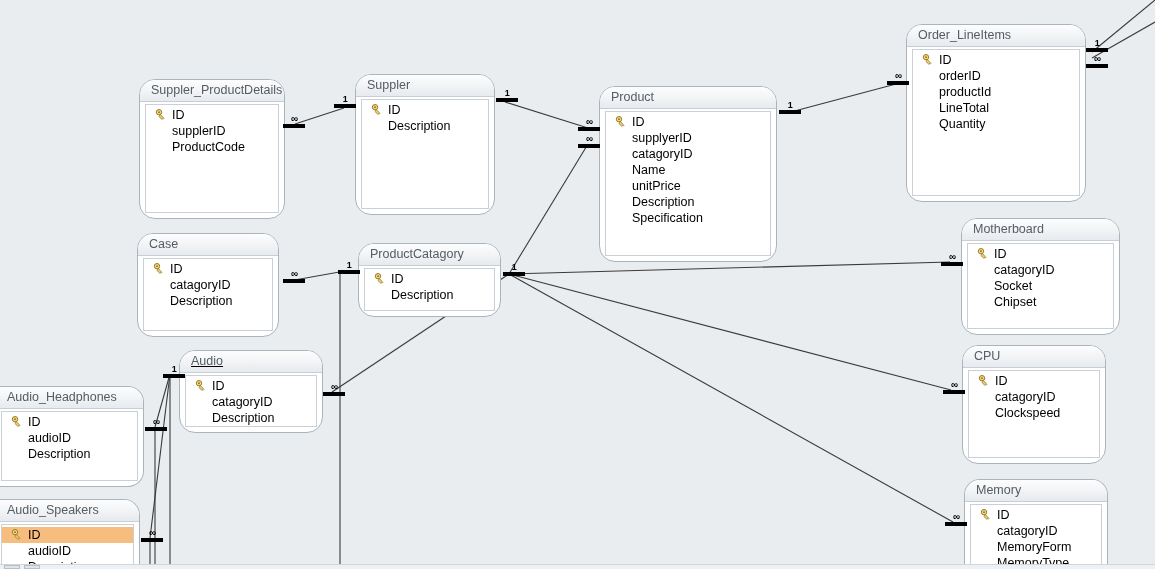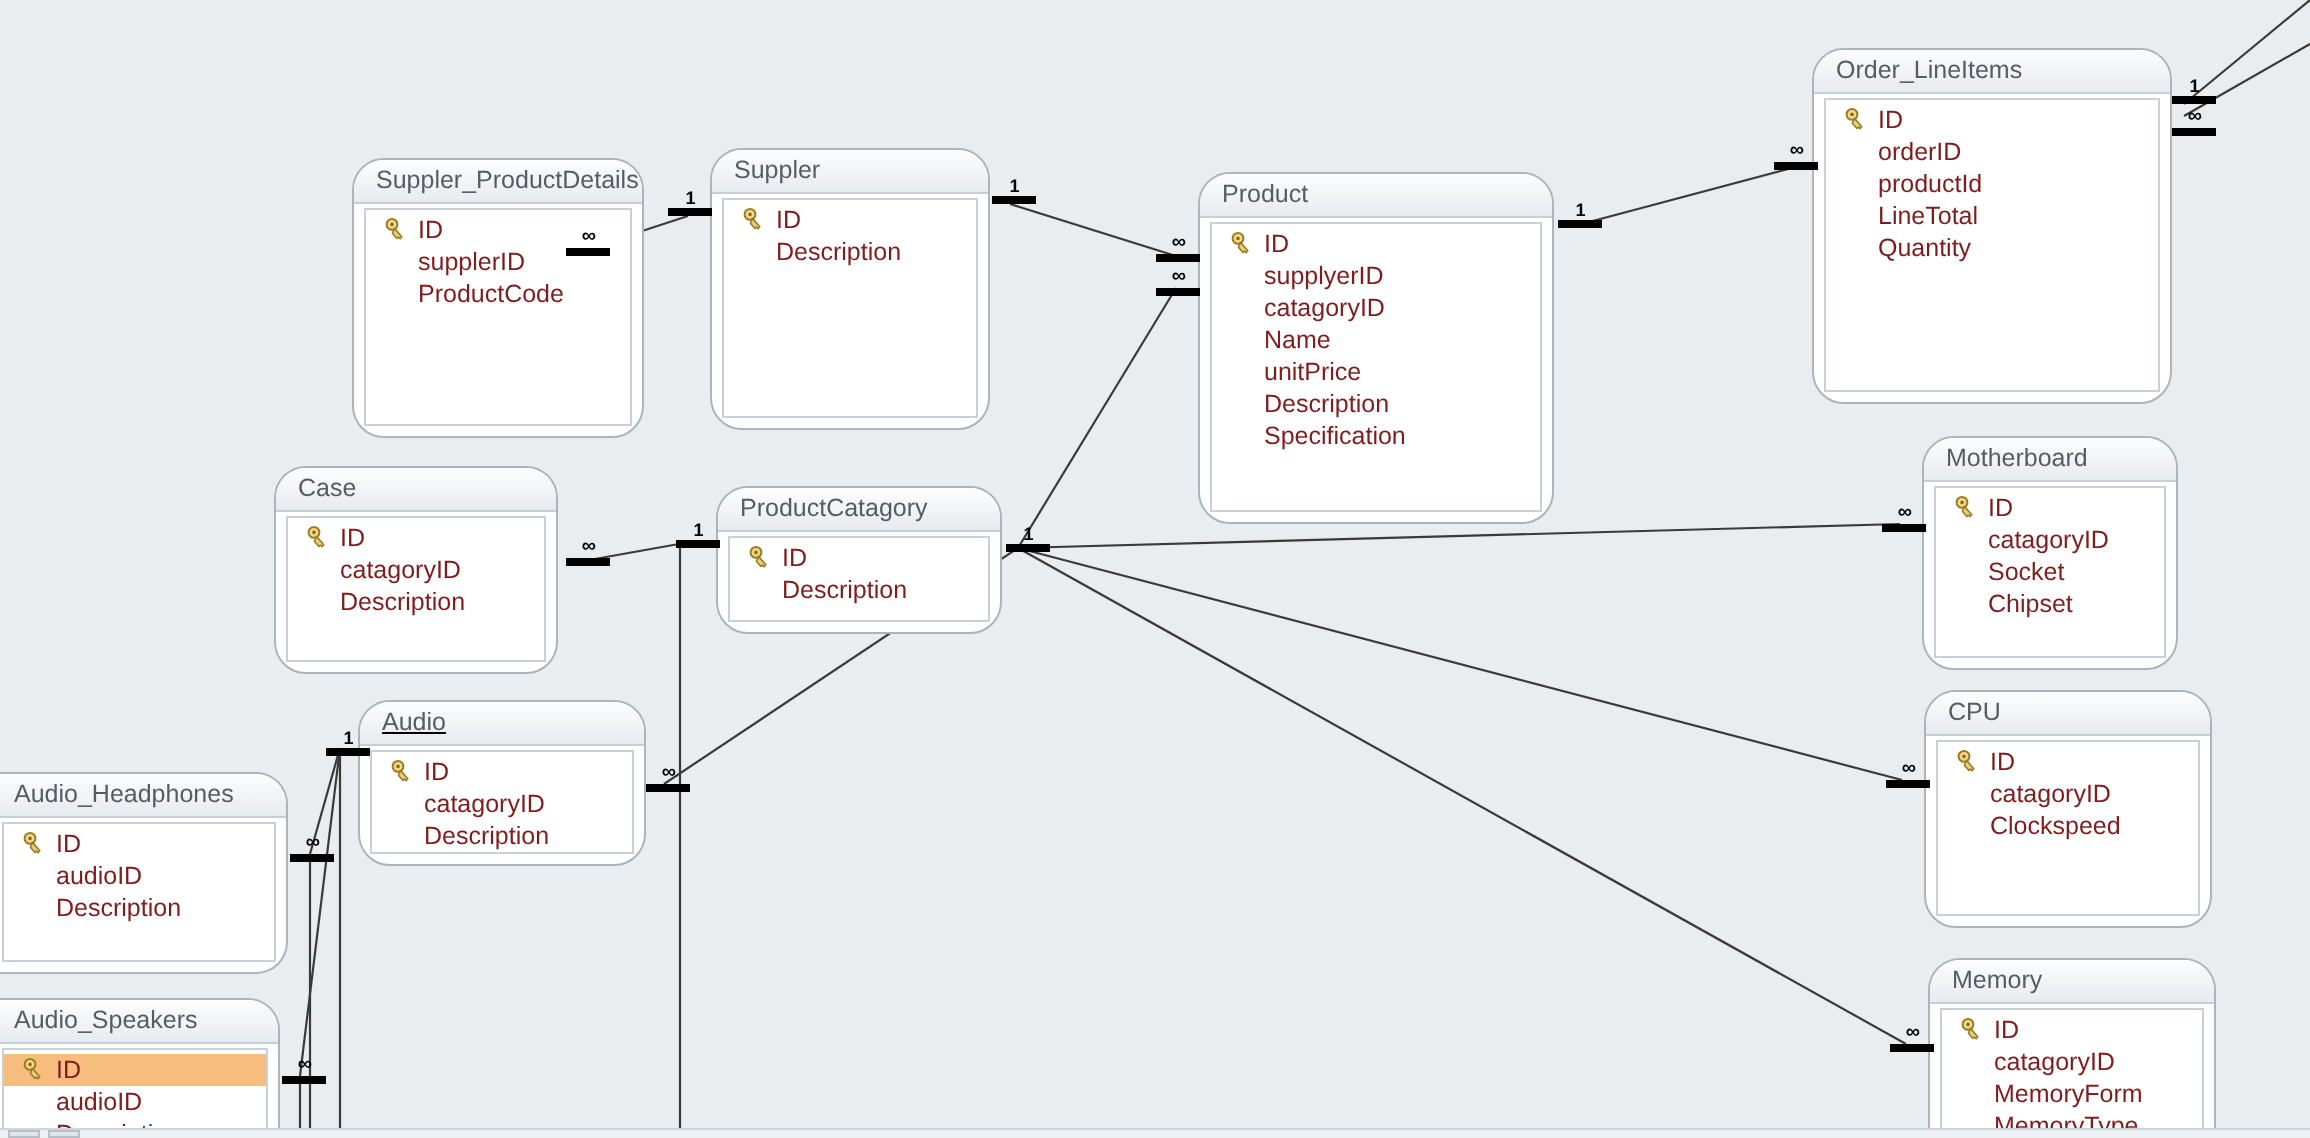--- a/index.html
+++ b/index.html
@@ -45,21 +45,21 @@
     overflow:hidden;
     box-sizing:border-box;
   }
   .tbl.clipbottom .fields{bottom:0;border-bottom:none;}
   .tbl.clipleft{border-left:none;border-top-left-radius:0;border-bottom-left-radius:0;}
   .tbl.clipbottom{border-bottom:none;border-bottom-left-radius:0;border-bottom-right-radius:0;}
 
   .fld{
     height:16px;line-height:16px;
     font-size:12.5px;
-    color:#7f1d1d;
+    color:#000000;
     padding-left:26px;
     position:relative;
     white-space:nowrap;
   }
   .fld.first{margin-top:2px;}
   .fld.sel{background:#f7bd7f;}
   .keyicon{
     position:absolute;left:9px;top:2px;
     width:11px;height:12px;
   }
@@ -120,21 +120,21 @@
       <line x1="170" y1="374" x2="155" y2="427" stroke="#3a3a3a" stroke-width="1.1"></line>
       <line x1="170" y1="374" x2="150" y2="538" stroke="#3a3a3a" stroke-width="1.1"></line>
       <line x1="1092" y1="52" x2="1155" y2="0" stroke="#3a3a3a" stroke-width="1.1"></line>
       <line x1="1092" y1="58" x2="1155" y2="22" stroke="#3a3a3a" stroke-width="1.1"></line>
       <line x1="340" y1="272" x2="340" y2="569" stroke="#3a3a3a" stroke-width="1.1"></line>
       <line x1="170" y1="374" x2="170" y2="569" stroke="#3a3a3a" stroke-width="1.1"></line>
       <line x1="155" y1="430" x2="155" y2="569" stroke="#3a3a3a" stroke-width="1.1"></line>
       <line x1="150" y1="540" x2="150" y2="569" stroke="#3a3a3a" stroke-width="1.1"></line>
     </svg>
   <div id="tables-layer">
-      <div class="tbl" style="left: 139px; top: 79px; width: 146px; height: 140px; margin-left: 37px;">
+      <div class="tbl" style="left: 139px; top: 79px; width: 146px; height: 140px;">
         <div class="hdr">Suppler_ProductDetails</div>
         <div class="fields">
           <div class="fld first"><svg class="keyicon" viewBox="0 0 11 12">
               <circle cx="4" cy="3.2" r="2.7" fill="#f2d98a" stroke="#9c7b22" stroke-width="1"></circle>
               <circle cx="4" cy="3.2" r="0.9" fill="#8a6a18"></circle>
               <path d="M5.2 5.2 L8.9 9.4 L8.0 10.3 L7.2 9.5 L6.5 10.2 L5.7 9.4 L4.2 7.6 Z" fill="#e8cf7d" stroke="#9c7b22" stroke-width="0.8" stroke-linejoin="round"></path>
             </svg><span>ID</span></div>
           <div class="fld"><span>supplerID</span></div>
           <div class="fld"><span>ProductCode</span></div>
         </div>
@@ -196,21 +196,21 @@
         <div class="hdr">ProductCatagory</div>
         <div class="fields">
           <div class="fld first"><svg class="keyicon" viewBox="0 0 11 12">
               <circle cx="4" cy="3.2" r="2.7" fill="#f2d98a" stroke="#9c7b22" stroke-width="1"></circle>
               <circle cx="4" cy="3.2" r="0.9" fill="#8a6a18"></circle>
               <path d="M5.2 5.2 L8.9 9.4 L8.0 10.3 L7.2 9.5 L6.5 10.2 L5.7 9.4 L4.2 7.6 Z" fill="#e8cf7d" stroke="#9c7b22" stroke-width="0.8" stroke-linejoin="round"></path>
             </svg><span>ID</span></div>
           <div class="fld"><span>Description</span></div>
         </div>
       </div>
-      <div class="tbl" style="left: 961px; top: 218px; width: 128px; height: 117px;">
+      <div class="tbl" style="left: 961px; top: 218px; width: 159px; height: 117px;">
         <div class="hdr">Motherboard</div>
         <div class="fields">
           <div class="fld first"><svg class="keyicon" viewBox="0 0 11 12">
               <circle cx="4" cy="3.2" r="2.7" fill="#f2d98a" stroke="#9c7b22" stroke-width="1"></circle>
               <circle cx="4" cy="3.2" r="0.9" fill="#8a6a18"></circle>
               <path d="M5.2 5.2 L8.9 9.4 L8.0 10.3 L7.2 9.5 L6.5 10.2 L5.7 9.4 L4.2 7.6 Z" fill="#e8cf7d" stroke="#9c7b22" stroke-width="0.8" stroke-linejoin="round"></path>
             </svg><span>ID</span></div>
           <div class="fld"><span>catagoryID</span></div>
           <div class="fld"><span>Socket</span></div>
           <div class="fld"><span>Chipset</span></div>

